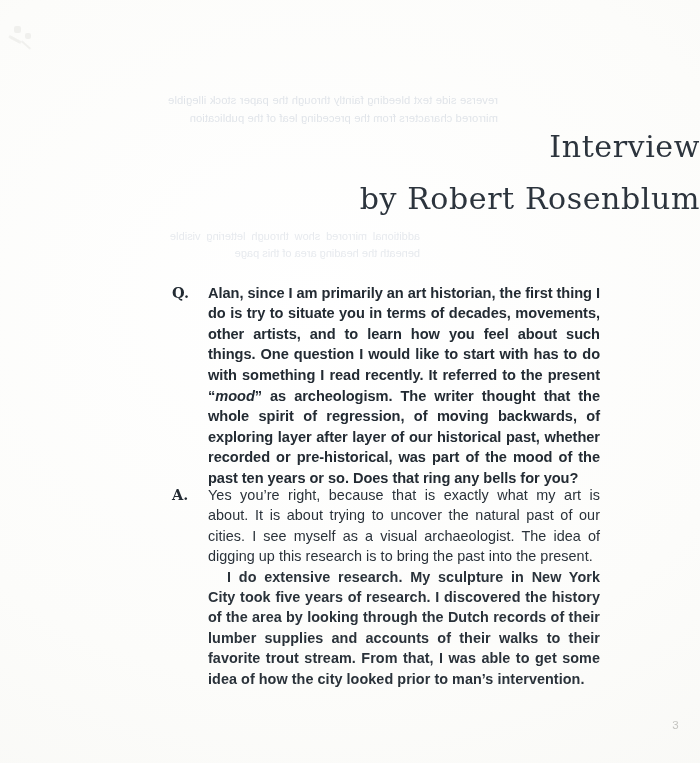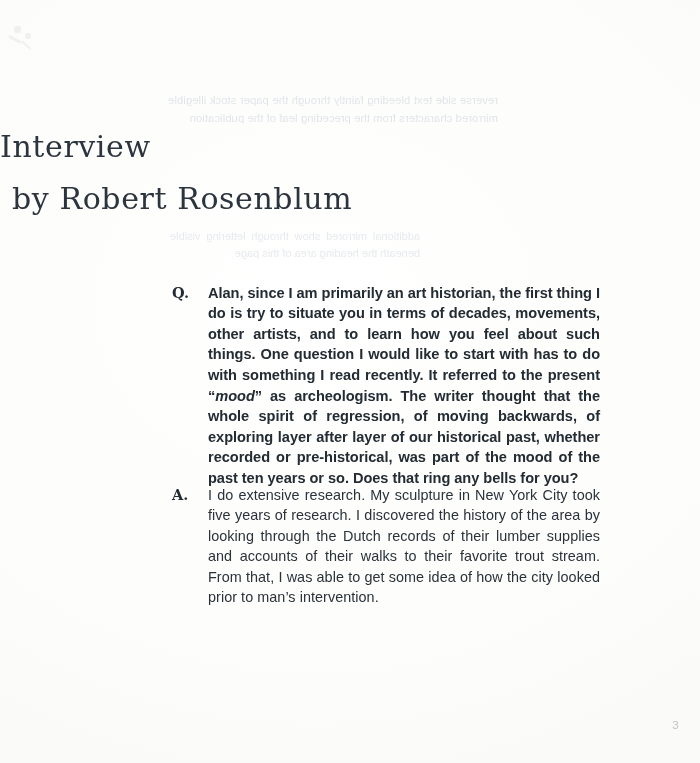--- a/index.html
+++ b/index.html
@@ -80,21 +80,21 @@
   .speckle.b { left: 25px;  top: 33px; width: 6px;  height: 6px;  border-radius: 2px; }
   .speckle.c { left: 8px;   top: 38px; width: 14px; height: 3px;  border-radius: 2px; transform: rotate(28deg); }
   .speckle.d { left: 20px;  top: 44px; width: 12px; height: 2px;  border-radius: 2px; transform: rotate(42deg); }
 
   
   .title-block {
     position: absolute;
     left: 0;
     top: 128px;
     width: 700px;
-    text-align: left;
+    text-align: right;
   }
   .title-line {
     color: #2c343d;
     font-family: "DejaVu Serif", serif;
     font-weight: 400;
     letter-spacing: .6px;
     white-space: nowrap;
   }
   .title-line.main   { font-size: 30px; line-height: 38px; }
   .title-line.byline { font-size: 30px; line-height: 38px; margin-top: 14px; padding-left: 12px; }
@@ -190,20 +190,21 @@
       <div class="qa-text">
         <p>Alan, since I am primarily an art historian, the first thing I do is try to situate you in terms of decades, movements, other artists, and to learn how you feel about such things. One question I would like to start with has to do with something I read recently. It referred to the present “<em>mood</em>” as archeologism. The writer thought that the whole spirit of regression, of moving backwards, of exploring layer after layer of our historical past, whether recorded or pre-historical, was part of the mood of the past ten years or so. Does that ring any bells for you?</p>
       </div>
     </div>
   </div>
 
   <div class="qa-block answer">
     <div class="qa-row">
       <div class="qa-marker">A.</div>
       <div class="qa-text">
+        <p>Yes you’re right, because that is exactly what my art is about. It is about trying to uncover the natural past of our cities. I see myself as a visual archaeologist. The idea of digging up this research is to bring the past into the present.</p>
         <p>I do extensive research. My sculpture in New York City took five years of research. I discovered the history of the area by looking through the Dutch records of their lumber supplies and accounts of their walks to their favorite trout stream. From that, I was able to get some idea of how the city looked prior to man’s intervention.</p>
       </div>
     </div>
   </div>
 
   <div class="folio">3</div>
 
 </div>
 
 </body></html>

